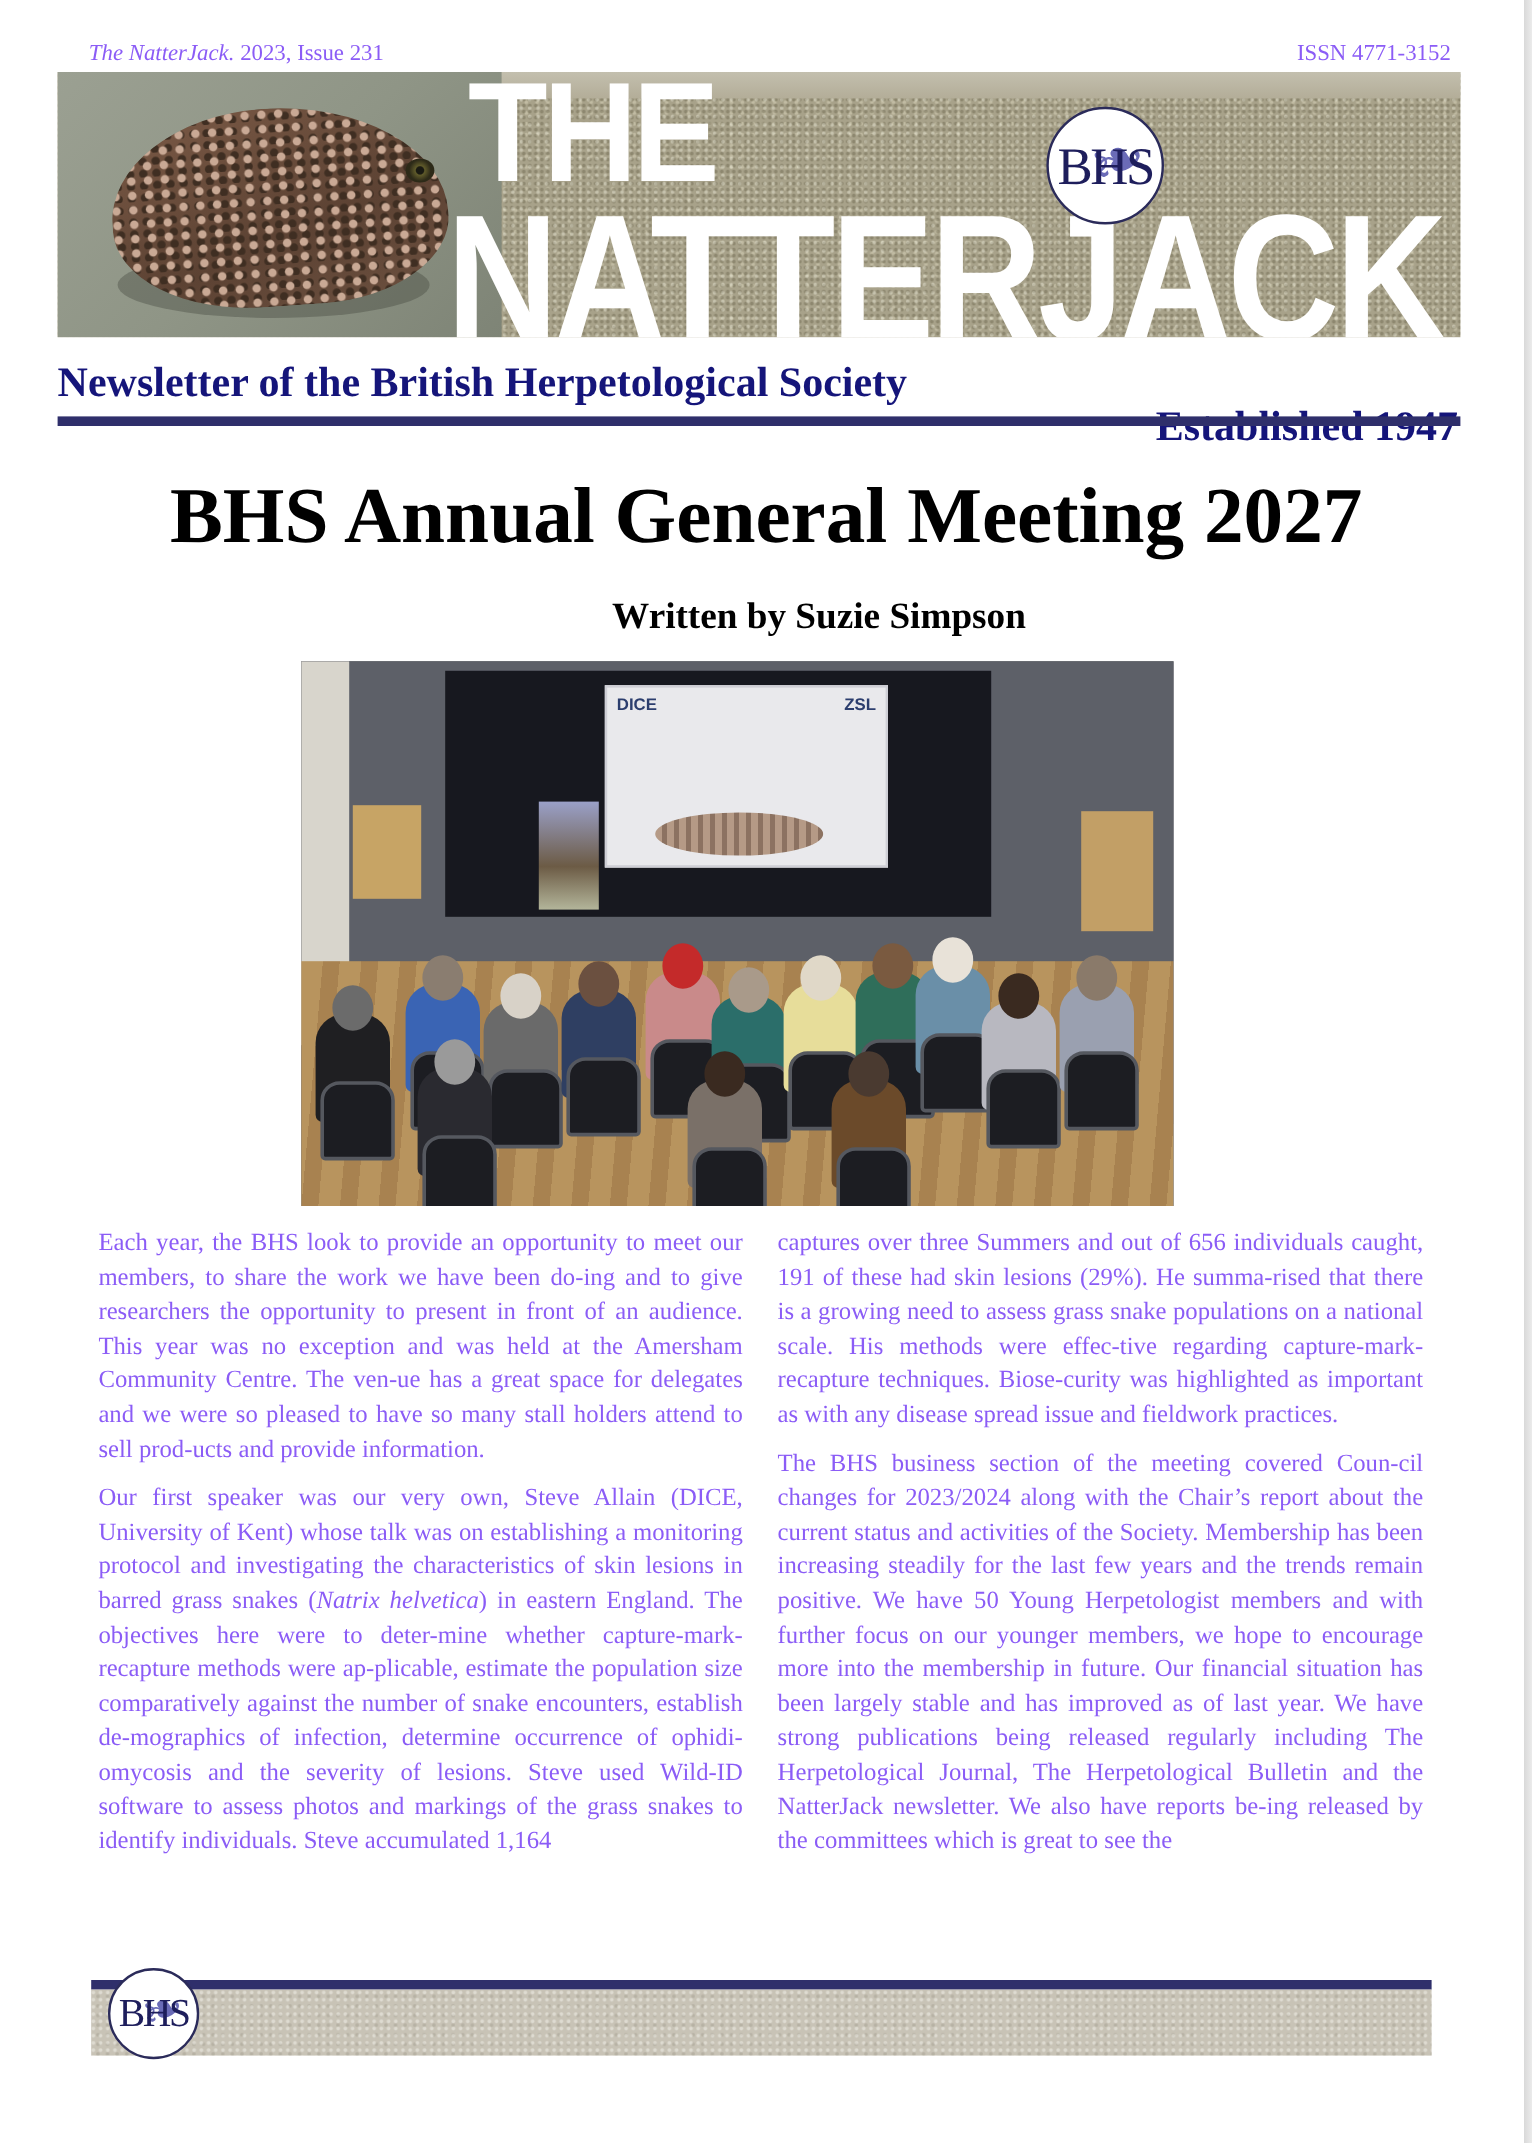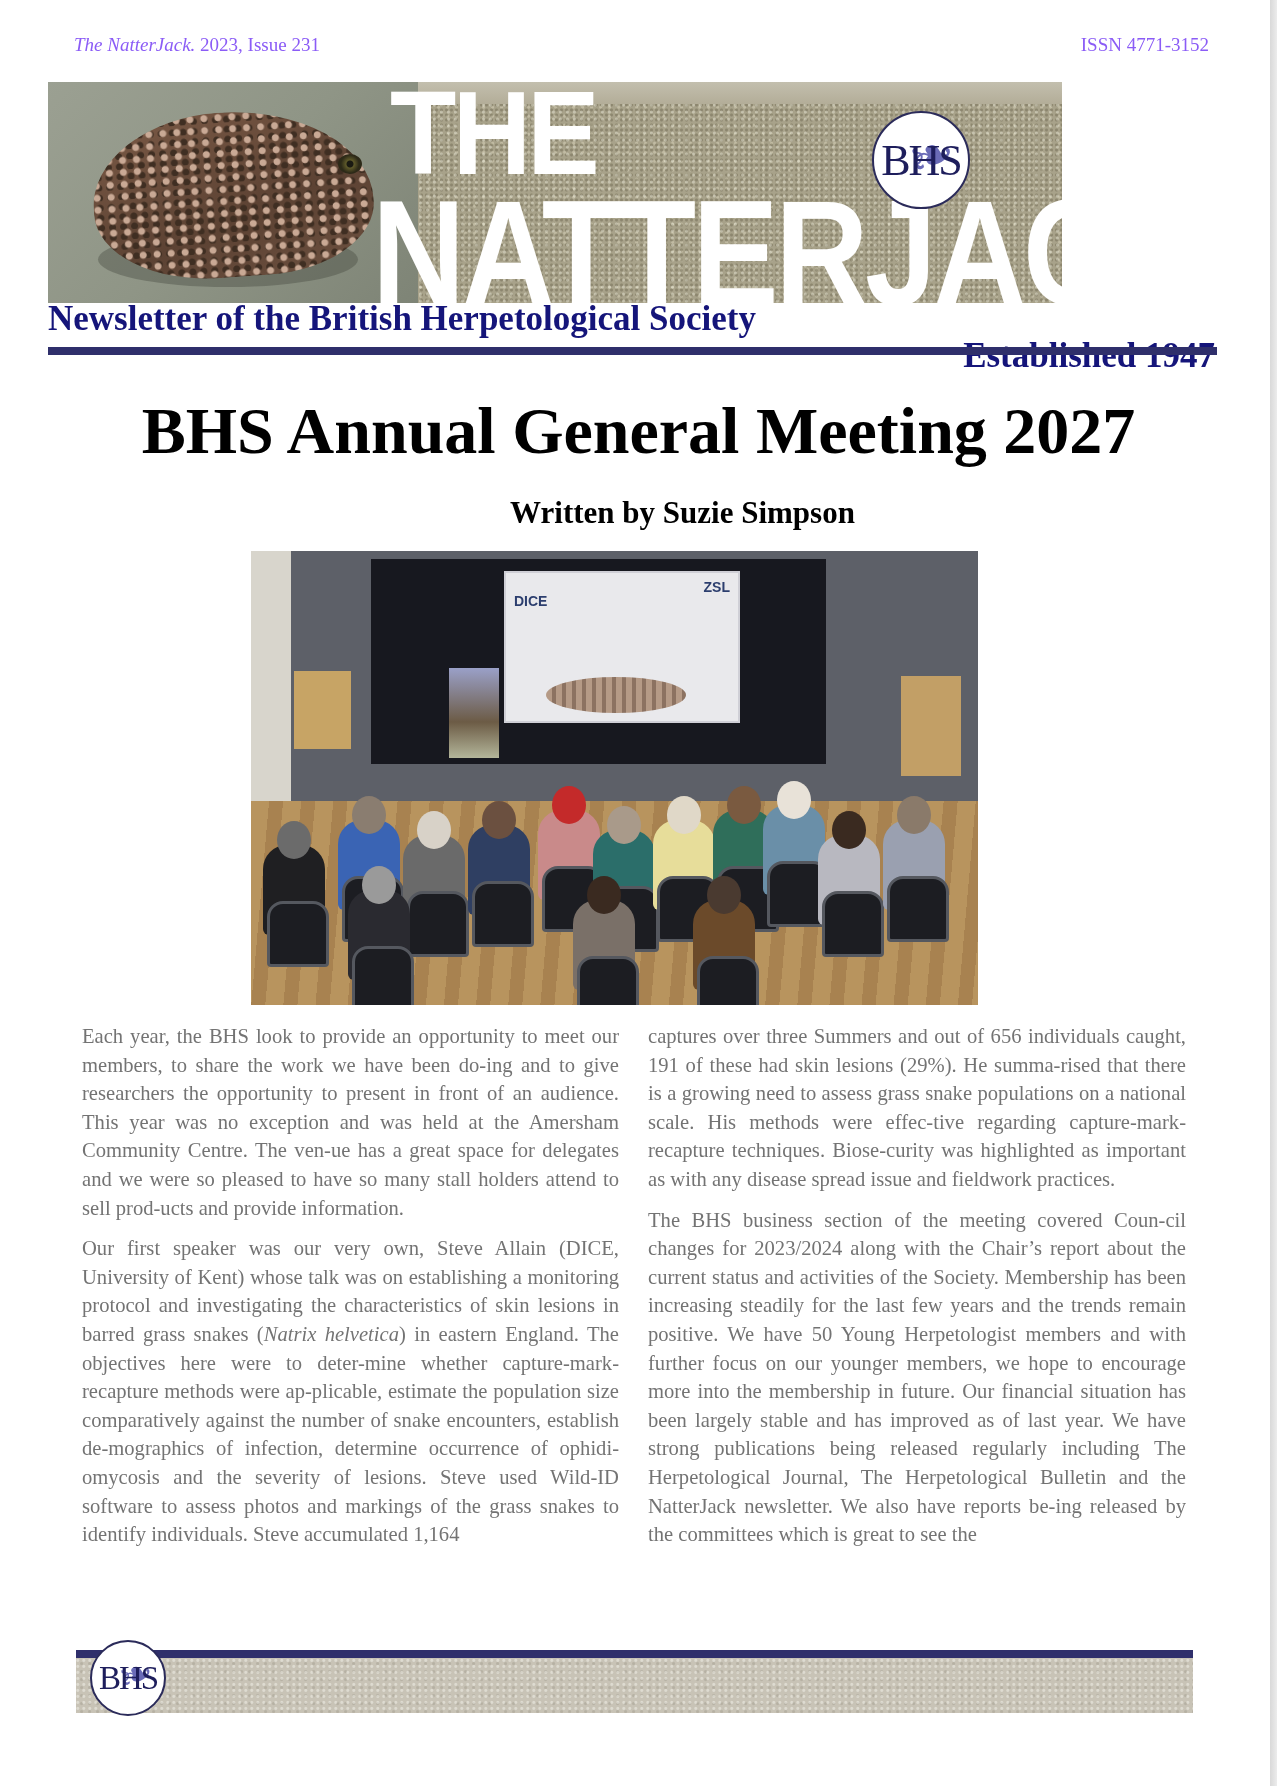--- a/index.html
+++ b/index.html
@@ -15,21 +15,21 @@
     }
     .running-head {
       position: absolute; top: 34px; font-size: 19px; color: #8b5cf6;
     }
     .running-head.left { left: 74px; }
     .running-head.right { right: 68px; }
     .running-head i { font-style: italic; }
 
     
     .banner {
-      position: absolute; left: 48px; top: 82px; width: 1014px; height: 221px;
+      position: absolute; left: 48px; top: 60px; width: 1169px; height: 221px;
       overflow: hidden;
       background:
         radial-gradient(circle at 20% 30%, rgba(255,255,240,0.35) 0 1px, transparent 2px) 0 0/7px 7px,
         radial-gradient(circle at 70% 60%, rgba(90,85,60,0.35) 0 1px, transparent 2px) 0 0/5px 5px,
         radial-gradient(circle at 40% 80%, rgba(230,225,200,0.4) 0 1px, transparent 2px) 0 0/9px 9px,
         #a8a28a;
     }
     .banner-top-strip {
       position: absolute; left: 0; top: 0; width: 100%; height: 22px;
       background: linear-gradient(to bottom, #c3bfae, #b3ad98);
@@ -107,42 +107,42 @@
     .ph-stage { position: absolute; left: 120px; top: 8px; width: 455px; height: 205px; background: #17181f; }
     .ph-screen {
       position: absolute; left: 253px; top: 20px; width: 232px; height: 148px;
       background: #e9e9ec; border: 2px solid #cfcfd6;
     }
     .ph-screen-band {
       position: absolute; left: 0; top: 34px; width: 100%; height: 62px; background: #6d79b3;
       color: #fff; font-size: 9px; line-height: 1.2; text-align: center; padding-top: 6px; box-sizing: border-box;
     }
     .ph-screen-logo { position: absolute; font-family: "Liberation Sans", sans-serif; font-size: 14px; font-weight: bold; color: #2c3e6e; top: 6px; }
-    .ph-screen-logo.l { left: 8px; margin-top: 14px; }
+    .ph-screen-logo.l { left: 8px; }
     .ph-screen-logo.r { right: 8px; }
     .ph-screen-snake {
       position: absolute; left: 40px; top: 104px; width: 140px; height: 36px; border-radius: 50%;
       background: repeating-linear-gradient(90deg, #b59a86 0 6px, #8c7261 6px 10px);
     }
     .ph-banner-stand { position: absolute; left: 198px; top: 117px; width: 50px; height: 90px; background: linear-gradient(#9aa0c8, #6c5b45 60%, #b3b59a); }
     .ph-door { position: absolute; left: 43px; top: 120px; width: 57px; height: 78px; background: #c7a465; }
     .ph-door-r { position: absolute; left: 650px; top: 125px; width: 60px; height: 100px; background: #c29f66; }
     .ph-floor {
       position: absolute; left: 0; top: 250px; width: 100%; height: 204px;
       background: repeating-linear-gradient(95deg, #b8945e 0 18px, #a88250 18px 32px);
     }
     .ph-audience { position: absolute; left: 0; top: 175px; width: 100%; height: 279px; }
     .ph-head { position: absolute; border-radius: 50%; }
     .ph-torso { position: absolute; border-radius: 24px 24px 6px 6px; }
     .ph-chair { position: absolute; border: 3px solid #55585f; border-radius: 16px 16px 4px 4px; background: #1c1d22; }
 
     
     .column {
       position: absolute; top: 1022px; width: 537px;
-      font-size: 20.6px; line-height: 28.6px; text-align: justify; hyphens: manual; color: #737373;
+      font-size: 20.6px; line-height: 28.6px; text-align: justify; hyphens: manual; color: #8b5cf6;
     }
     .column.left { left: 82px; }
     .column.right { left: 648px; width: 538px; }
     .column p { margin: 0 0 12px 0; }
     .column i { font-style: italic; }
 
     
     .footer-rule {
       position: absolute; left: 76px; top: 1650px; width: 1117px; height: 8px; background: #2f2f6b;
     }

